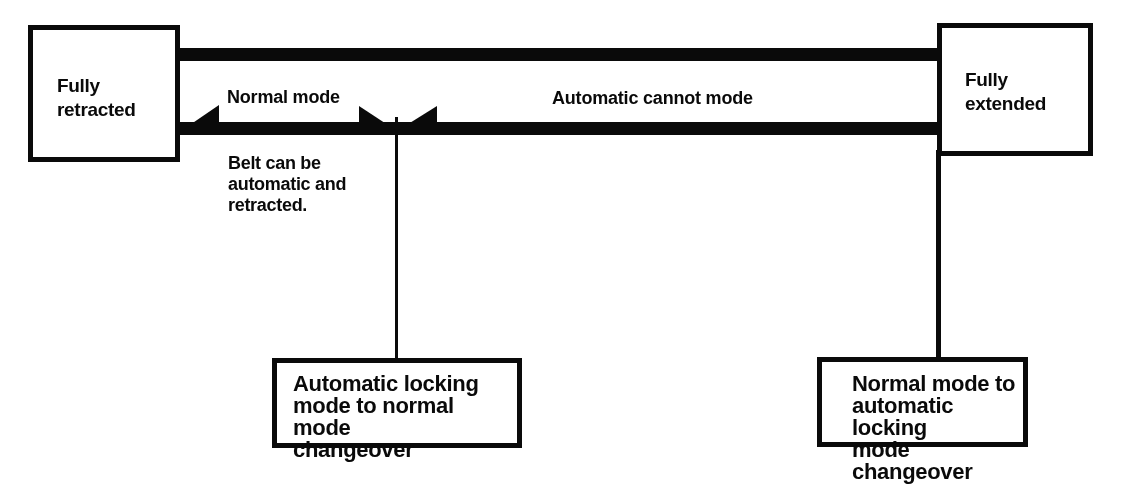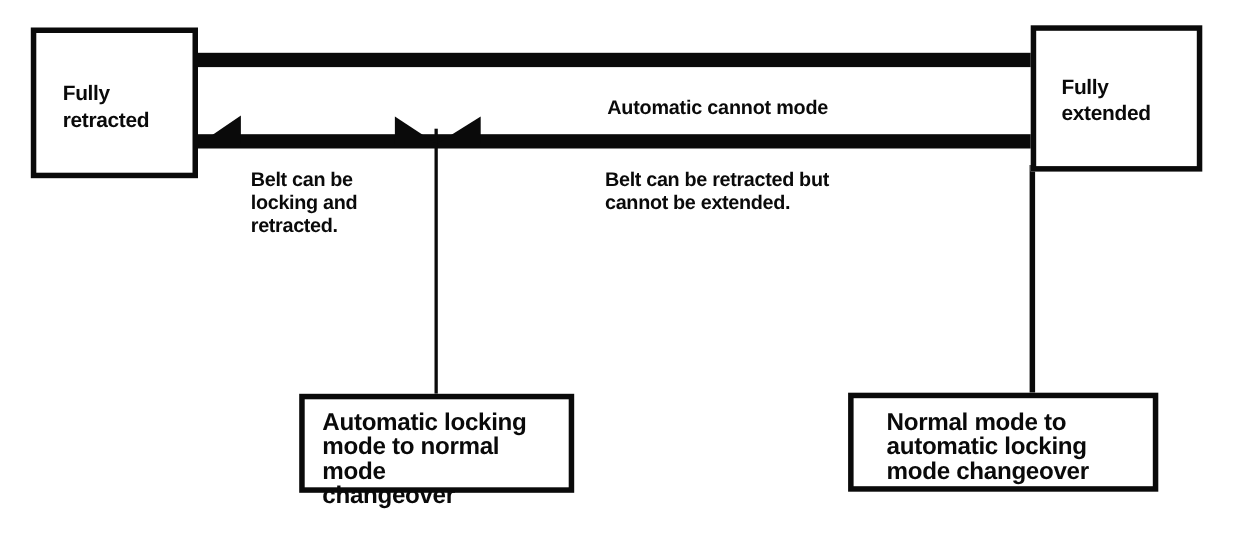--- a/index.html
+++ b/index.html
@@ -84,33 +84,32 @@
   <div class="diagram-box" style="left:28px; top:25px; width:152px; height:137px;">
     <div class="box-text" style="padding:44px 0 0 24px;">Fully
 retracted</div>
   </div>
 
   <div class="diagram-box" style="left:937px; top:23px; width:156px; height:133px;">
     <div class="box-text" style="padding:40px 0 0 23px;">Fully
 extended</div>
   </div>
 
+  <div class="mode-label" style="left:227px; top:87px;">Normal mode</div>
   <div class="mode-label" style="left:552px; top:88px;">Automatic cannot mode</div>
 
   <div class="mode-desc" style="left:228px; top:153px;">Belt can be
-locking and
+automatic and
 retracted.</div>
-  <div class="mode-desc" style="left:550px; top:153px;">Belt can be retracted but
-cannot be extended.</div>
 
   <div class="diagram-box" style="left:272px; top:358px; width:250px; height:90px;">
     <div class="box-text small-lh" style="padding:10px 0 0 16px;">Automatic locking
 mode to normal mode
 changeover</div>
   </div>
 
-  <div class="diagram-box" style="left:771px; top:357px; width:282px; height:90px;">
+  <div class="diagram-box" style="left:817px; top:357px; width:211px; height:90px;">
     <div class="box-text small-lh" style="padding:11px 0 0 30px;">Normal mode to
 automatic locking
 mode changeover</div>
   </div>
 
 </div>
 
 </body></html>

